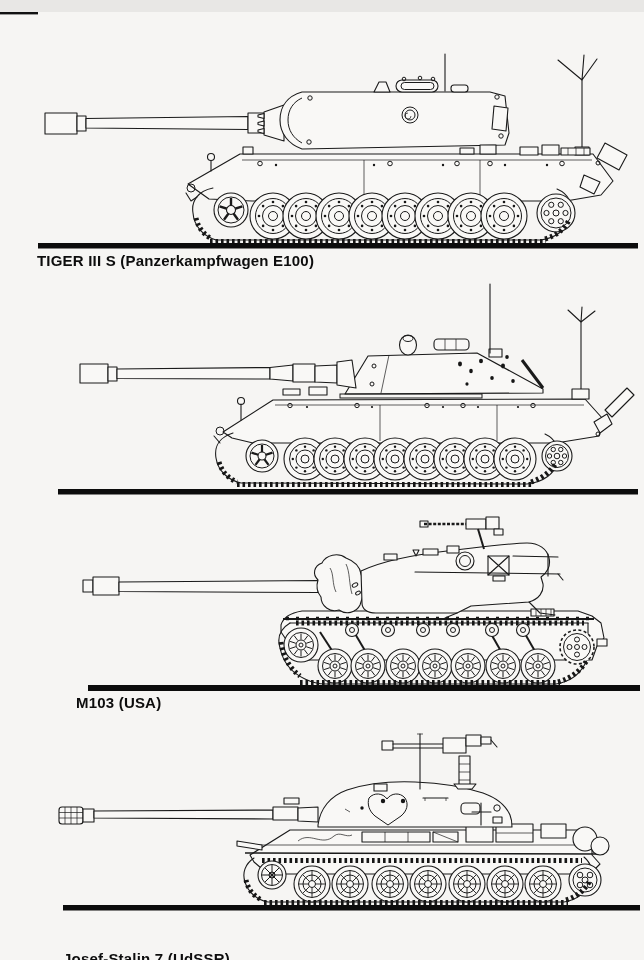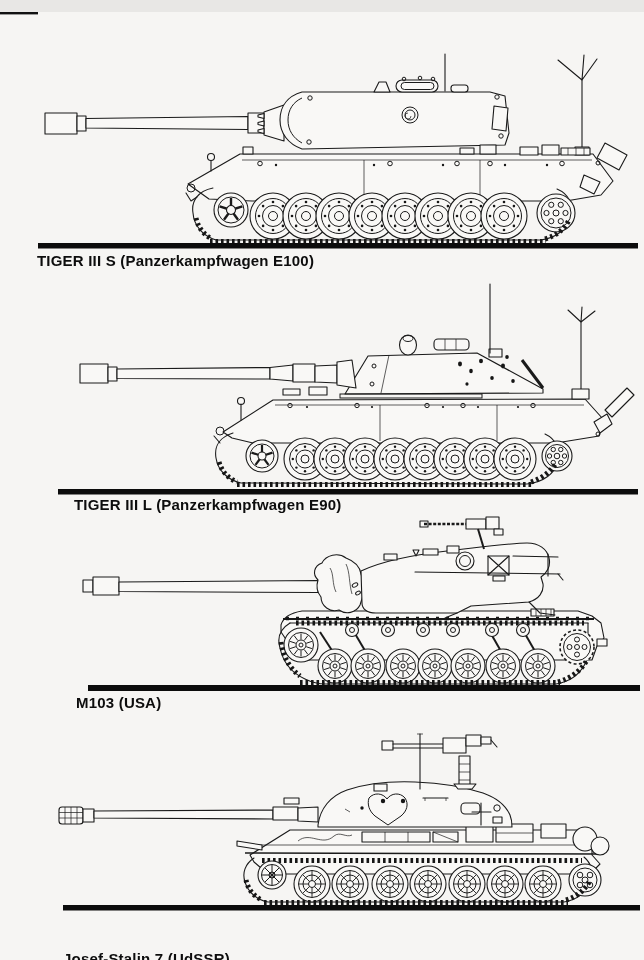--- a/index.html
+++ b/index.html
@@ -521,16 +521,15 @@
       <rect class="fl" x="461" y="791" width="19" height="11" rx="4"></rect>
       <path class="ln" d="M481,791 L481,813 M472,800 L491,800"></path>
       <circle class="rng" cx="497" cy="796" r="3.2"></circle>
       <rect class="fl" x="493" y="805" width="9" height="6"></rect>
     </g>
     <rect x="63" y="893" width="577" height="5.5" fill="#0c0c0c"></rect>
   </g>
 </svg>
 
   <div class="caption" style="left:37px;top:240px">TIGER III S (Panzerkampfwagen E100)</div>
-  <div class="caption" style="left:74px;top:484px">TIGER III L (Panzerkampfwagen E90)</div>
   <div class="caption" style="left:76px;top:682px">M103 (USA)</div>
   <div class="caption" style="left:63px;top:938px">Josef-Stalin 7 (UdSSR)</div>
 </div>
 
 </body></html>

